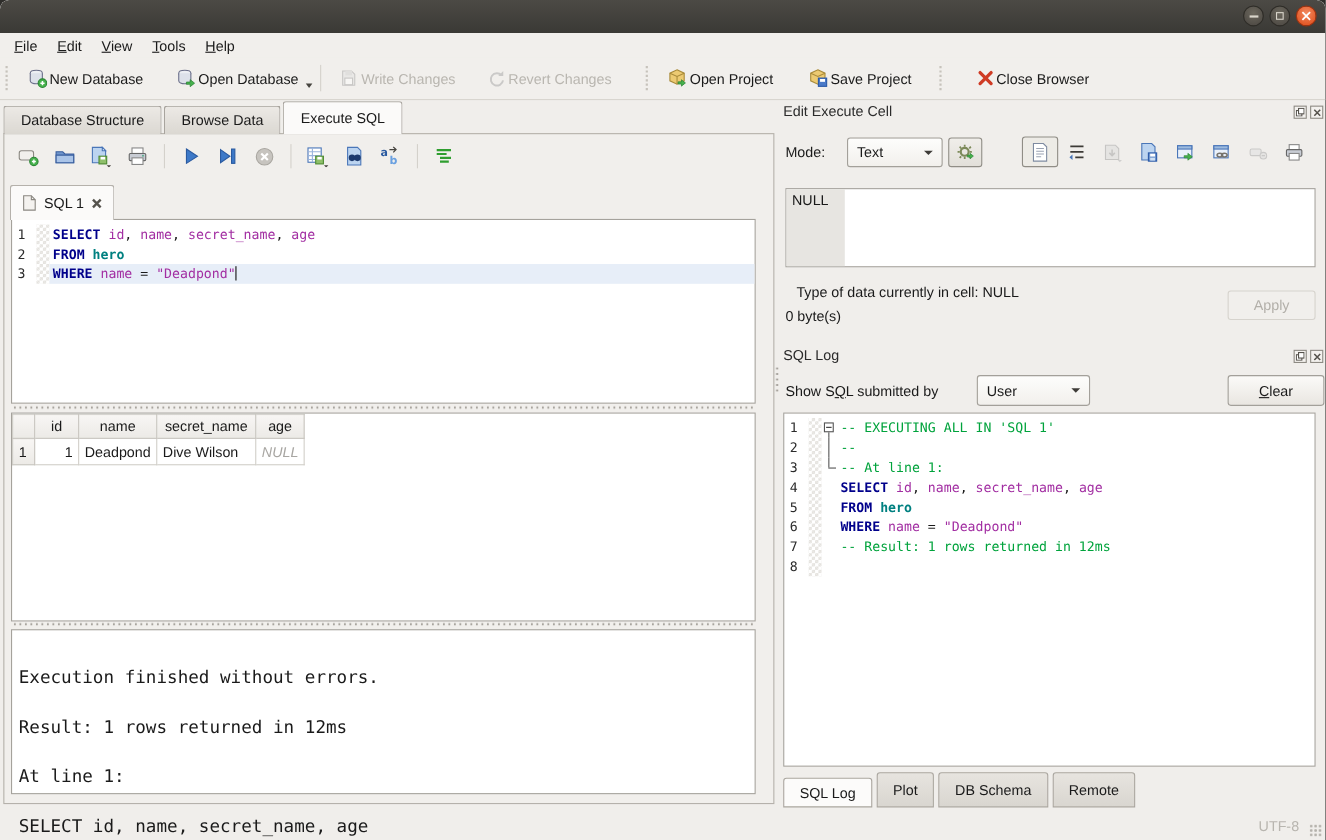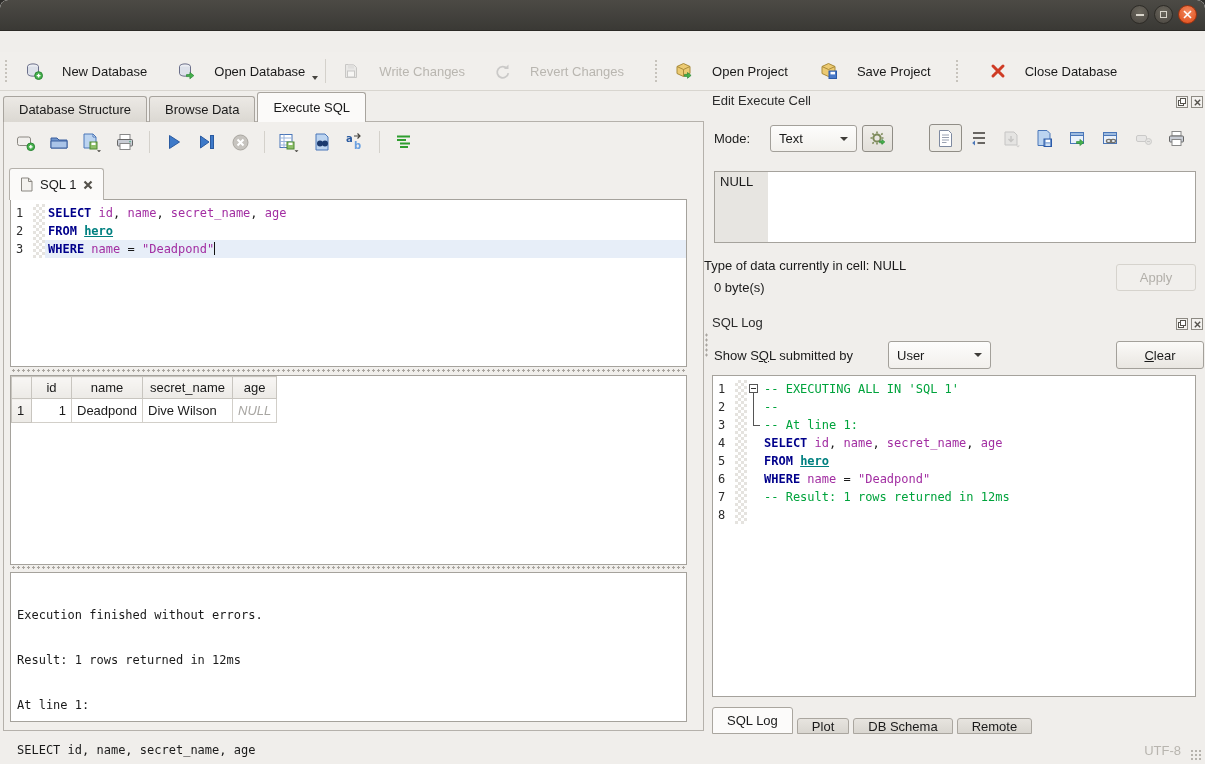--- a/index.html
+++ b/index.html
@@ -20,21 +20,21 @@
   
   .menubar{position:absolute;top:30px;left:0;right:0;height:22px;background:#f1efec;
     display:flex;align-items:center;padding-left:4px;}
   .menu-item{display:inline-block;padding:2px 9px;}
   .menu-item::first-letter{text-decoration:underline;}
   
   .toolbar{position:absolute;top:52px;left:0;right:0;height:38px;background:#f1efec;
     border-bottom:1px solid #d8d5cf;display:flex;align-items:center;}
   .tb-handle{width:4px;height:22px;border-left:2px dotted #c7c3bc;margin:0 5px;}
   .tb-sep{width:1px;height:24px;background:#d4d1cb;margin:0 7px;}
-  .tb-btn{display:flex;align-items:center;gap:19px;padding:5px 9px;}
+  .tb-btn{display:flex;align-items:center;gap:2px;padding:5px 9px;}
   .tb-btn.disabled{color:#b9b6b0;}
   .tb-btn.disabled svg{filter:grayscale(1);opacity:.45;}
   .dd-arrow{width:0;height:0;border-left:3.5px solid transparent;border-right:3.5px solid transparent;
     border-top:4px solid #46443f;margin:14px 0 0 -2px;}
   
   .maintabs{position:absolute;top:92px;left:3px;height:30px;display:flex;align-items:flex-end;z-index:5;}
   .mtab{height:26px;box-sizing:border-box;padding:0 15px;display:flex;align-items:center;
     background:linear-gradient(#ece9e5,#dbd8d2);border:1px solid #a8a49e;border-bottom:none;
     border-radius:3px 3px 0 0;margin-right:2px;}
   .mtab.active{background:#fbfaf9;height:30px;}
@@ -62,21 +62,21 @@
   .foldbox::after{content:"";position:absolute;left:1px;top:3px;width:5px;height:1px;background:#333;}
   .fold.start::after{content:"";position:absolute;left:6px;top:13px;bottom:0;width:1px;background:#555;}
   .fold.mid::after{content:"";position:absolute;left:6px;top:0;bottom:0;width:1px;background:#555;}
   .fold.end::before{content:"";position:absolute;left:6px;top:0;height:9px;width:1px;background:#555;}
   .fold.end::after{content:"";position:absolute;left:6px;top:9px;width:7px;height:1px;background:#555;}
   .code{flex:1;white-space:pre;padding-left:3px;}
   .code.cur{background:#e7eef8;}
   .tk-kw{color:#00008b;font-weight:bold;}
   .tk-id{color:#a22ea2;}
   .tk-str{color:#a22ea2;}
-  .tk-tbl{color:#008080;font-weight:bold;text-decoration:underline;}
+  .tk-tbl{color:#008080;font-weight:bold;}
   .tk-cm{color:#00a33c;}
   .tk-pl{color:#1a1a1a;}
   .caret{display:inline-block;width:1px;height:13px;background:#111;vertical-align:-2px;}
   
   .hgrip{position:absolute;height:5px;background-image:radial-gradient(circle,#a8a49e 1px,transparent 1.3px);
     background-size:5px 3px;background-repeat:repeat-x;background-position:center;}
   .vgrip{position:absolute;left:704px;top:332px;width:5px;height:26px;
     background-image:radial-gradient(circle,#a8a49e 1px,transparent 1.3px);
     background-size:3px 5px;background-repeat:repeat-y;background-position:center;}
   
@@ -85,21 +85,21 @@
   table.grid{border-collapse:collapse;font-size:13px;}
   .grid th,.grid td{border:1px solid #d2cfc9;padding:0 5px;height:21px;font-weight:normal;white-space:nowrap;}
   .grid th{background:linear-gradient(#f8f6f4,#eceae6);border-color:#c8c5bf;}
   .grid td{height:23px;}
   .grid td.num{text-align:right;}
   .grid td.null{color:#a8a6a2;font-style:italic;}
   .grid th.rowhdr,.grid td.rowhdr{background:linear-gradient(#f8f6f4,#eceae6);border-color:#c8c5bf;}
   
   .statbox{position:absolute;left:6px;top:450px;width:677px;height:150px;background:#fff;
     border:1px solid #a5a29c;box-sizing:border-box;padding:5px 6px;
-    font-family:"DejaVu Sans Mono",monospace;font-size:12px;line-height:15px;white-space:pre;}
+    font-family:"DejaVu Sans Mono",monospace;font-size:16px;line-height:15px;white-space:pre;}
   
   .dock-title{position:absolute;left:712px;color:#2b2b2b;}
   .dock-btns{position:absolute;display:flex;gap:3px;}
   .dkbtn{width:12px;height:12px;border:1px solid #8d8a83;background:#f3f1ee;box-sizing:border-box;
     display:flex;align-items:center;justify-content:center;}
   .sel{position:absolute;display:flex;align-items:center;justify-content:space-between;box-sizing:border-box;
     padding:0 8px;border:1px solid #a3a09a;border-radius:3px;background:linear-gradient(#fdfdfc,#f2f0ec);}
   .sel .arr{width:0;height:0;border-left:4px solid transparent;border-right:4px solid transparent;
     border-top:4.5px solid #3e3c38;}
   .gearbtn{position:absolute;left:862px;top:125px;width:31px;height:27px;box-sizing:border-box;
@@ -113,21 +113,21 @@
     border:1px solid #a5a29c;box-sizing:border-box;}
   .cellgray{position:absolute;left:0;top:0;bottom:0;width:53px;background:#e7e5e1;}
   .cellval{position:absolute;left:5px;top:2px;}
   .btn{position:absolute;box-sizing:border-box;border:1px solid #a3a09a;border-radius:3px;
     background:linear-gradient(#fbfaf8,#e9e6e1);display:flex;align-items:center;justify-content:center;text-align:center;}
   .btn.disabled{background:#f1efec;border-color:#d6d3cd;color:#b2afa9;}
   .u{text-decoration:underline;}
   .logbox{left:712px;top:375px;width:484px;height:322px;padding-top:4px;}
   
   .btabs{position:absolute;left:712px;top:707px;height:27px;display:flex;align-items:flex-end;gap:4px;}
-  .btab{height:16px;box-sizing:border-box;padding:0 14px;display:flex;align-items:center;
+  .btab{height:32px;box-sizing:border-box;padding:0 14px;display:flex;align-items:center;
     background:linear-gradient(#e7e4df,#d9d6d0);border:1px solid #aaa69f;border-radius:3px 3px 0 0;}
   .btab.active{background:#fcfbfa;height:27px;}
   
   .encoding{position:absolute;right:24px;bottom:6px;color:#b8b5af;}
   .grip{position:absolute;right:3px;bottom:3px;width:12px;height:12px;
     background-image:radial-gradient(circle,#b5b2ac 1px,transparent 1.4px);background-size:4px 4px;}
 </style>
 </head>
 <body>
 
@@ -142,20 +142,27 @@
           <span class="g-max"></span>
         </div>
       <div class="wbtn close">
         <svg width="9" height="9" viewBox="0 0 9 9">
             <path d="M1 1 L8 8 M8 1 L1 8" stroke="#fff" stroke-width="1.6"></path>
           </svg>
       </div>
     </div>
   </div>
 
+  <div class="menubar">
+    <span class="menu-item">File</span>
+    <span class="menu-item">Edit</span>
+    <span class="menu-item">View</span>
+    <span class="menu-item">Tools</span>
+    <span class="menu-item">Help</span>
+  </div>
 
   <div class="toolbar">
     <div class="tb-handle"></div>
 
     <div class="tb-btn">
       <svg width="18" height="18" viewBox="0 0 18 18">
         <ellipse cx="8" cy="4.5" rx="5.5" ry="2.6" fill="#eceef3" stroke="#6b6f8a"></ellipse>
         <path d="M2.5 4.5 v7 c0 1.5 2.5 2.7 5.5 2.7 s5.5-1.2 5.5-2.7 v-7" fill="#dde1ea" stroke="#6b6f8a"></path>
         <circle cx="13.6" cy="13.6" r="3.9" fill="#46b14c" stroke="#2c8636"></circle>
         <path d="M13.6 11.7 v3.8 M11.7 13.6 h3.8" stroke="#fff" stroke-width="1.4"></path>
@@ -214,21 +221,21 @@
       <span class="lbl">Save Project</span>
     </div>
 
     <div class="tb-handle" style="margin-left:16px;"></div>
 
 
     <div class="tb-btn" style="margin-left:14px;">
       <svg width="16" height="16" viewBox="0 0 16 16">
         <path d="M3 3 L13 13 M13 3 L3 13" stroke="#cf3b24" stroke-width="3" stroke-linecap="round"></path>
       </svg>
-      <span class="lbl">Close Database</span>
+      <span class="lbl">Close Browser</span>
     </div>
   </div>
 
   <div class="maintabs">
     <div class="mtab">
         <span>Database Structure</span>
       </div>
     <div class="mtab">
         <span>Browse Data</span>
       </div>
@@ -479,21 +486,21 @@
           <rect x="5" y="10.5" width="9" height="6" fill="#fff" stroke="#888"></rect>
         </svg>
     </span>
   </div>
 
   <div class="cellbox">
     <div class="cellgray"></div>
     <span class="cellval">NULL</span>
   </div>
 
-  <div style="position:absolute;left:704px;top:258px;text-align:center;">Type of data currently in cell: NULL</div>
+  <div style="position:absolute;left:724px;top:258px;text-align:center;">Type of data currently in cell: NULL</div>
   <div style="position:absolute;left:714px;top:280px;">0 byte(s)</div>
   <div class="btn disabled" style="left:1116px;top:264px;width:80px;height:27px;">
     <span>Apply</span>
   </div>
 
   <div class="dock-title" style="top:315px;">SQL Log</div>
   <div class="dock-btns" style="left:1176px;top:318px;">
     <span class="dkbtn">
         <svg width="8" height="8" viewBox="0 0 8 8">
           <rect x=".5" y="2.5" width="5" height="5" fill="#fff" stroke="#55524c"></rect>

